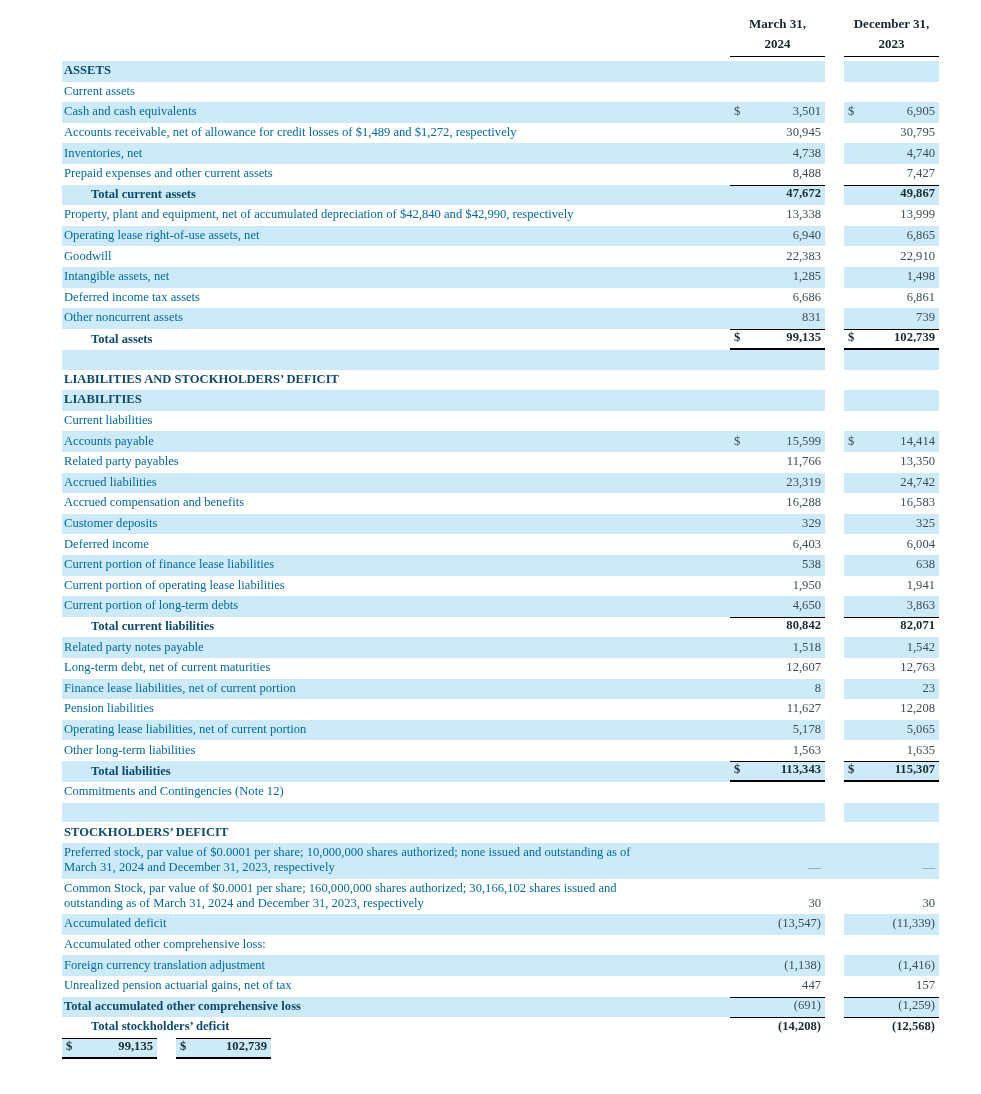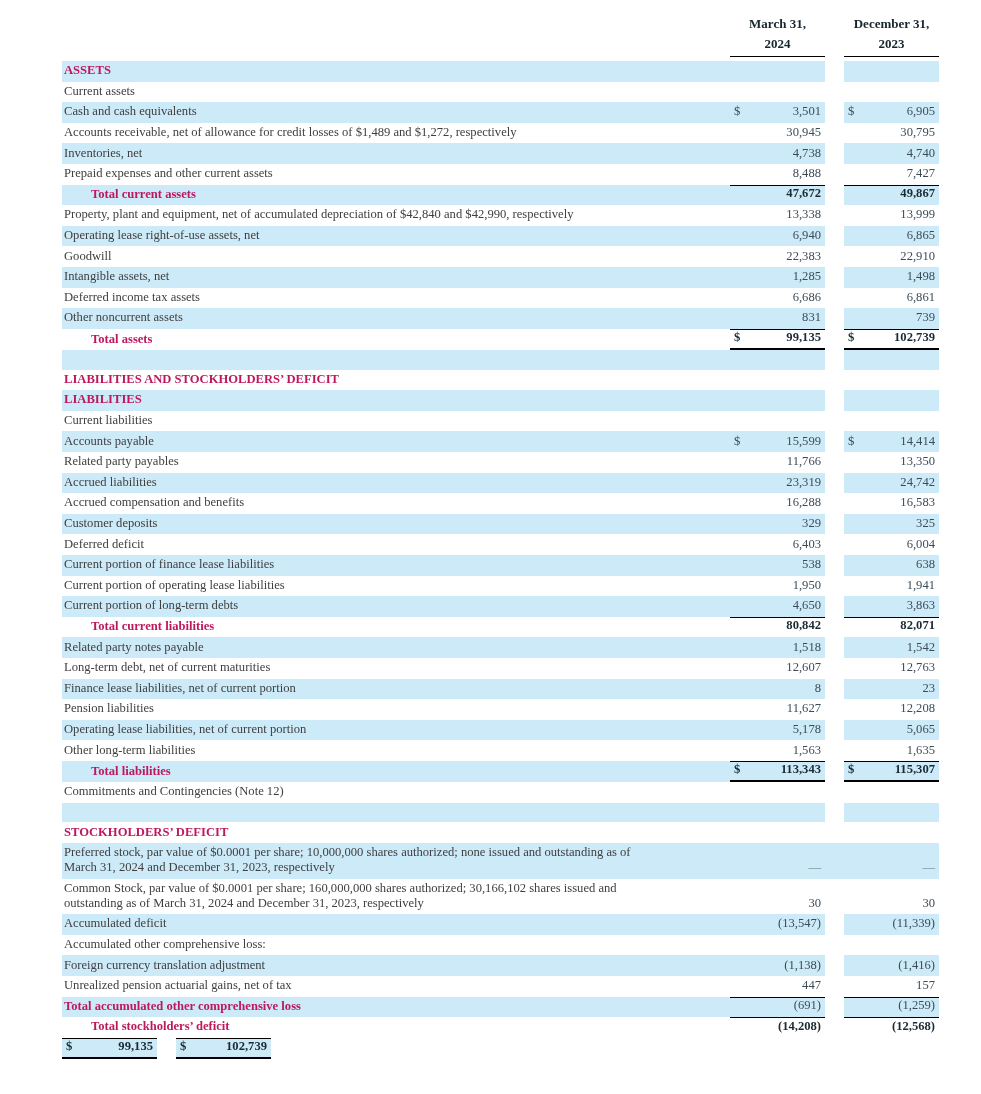--- a/index.html
+++ b/index.html
@@ -18,24 +18,24 @@
     border-bottom:1.5px solid #000; padding-bottom:2px;
   }
   .hgut { width:19px; }
 
   
   .tbody { margin-top:4px; }
   .row { display:flex; min-height:20.6px; }
   .row.empty { min-height:19.5px; }
   .lbl {
     flex:1; display:flex; flex-direction:column; justify-content:flex-end;
-    font-size:12.6px; line-height:15.2px; color:#404040;
+    font-size:12.6px; line-height:15.2px; color:#0369a1;
     padding:2px 2px 3.2px 2px; box-sizing:border-box;
   }
-  .lbl.b { font-weight:bold; color:#be185d; }
+  .lbl.b { font-weight:bold; color:#0c4a6e; }
   .lbl.ind { padding-left:29px; }
   .cell {
     width:95px; box-sizing:border-box; display:flex;
     justify-content:space-between; align-items:flex-end;
     padding:0 4px 3.4px 4px; font-size:12.6px; color:#3c4c57;
   }
   .gut { width:19px; }
 
   .shaded .lbl, .shaded .cell { background:#cdeaf9; }
   .shaded.solid .gut { background:#cdeaf9; }
@@ -381,21 +381,21 @@
             <span class="val">329</span>
           </div>
           <div class="gut"></div>
           <div class="cell c2">
             <span class="cur"></span>
             <span class="val">325</span>
           </div>
         </div>
         <div class="row">
           <div class="lbl">
-            <div>Deferred deficit</div>
+            <div>Deferred income</div>
           </div>
           <div class="cell c1">
             <span class="cur"></span>
             <span class="val">6,403</span>
           </div>
           <div class="gut"></div>
           <div class="cell c2">
             <span class="cur"></span>
             <span class="val">6,004</span>
           </div>

